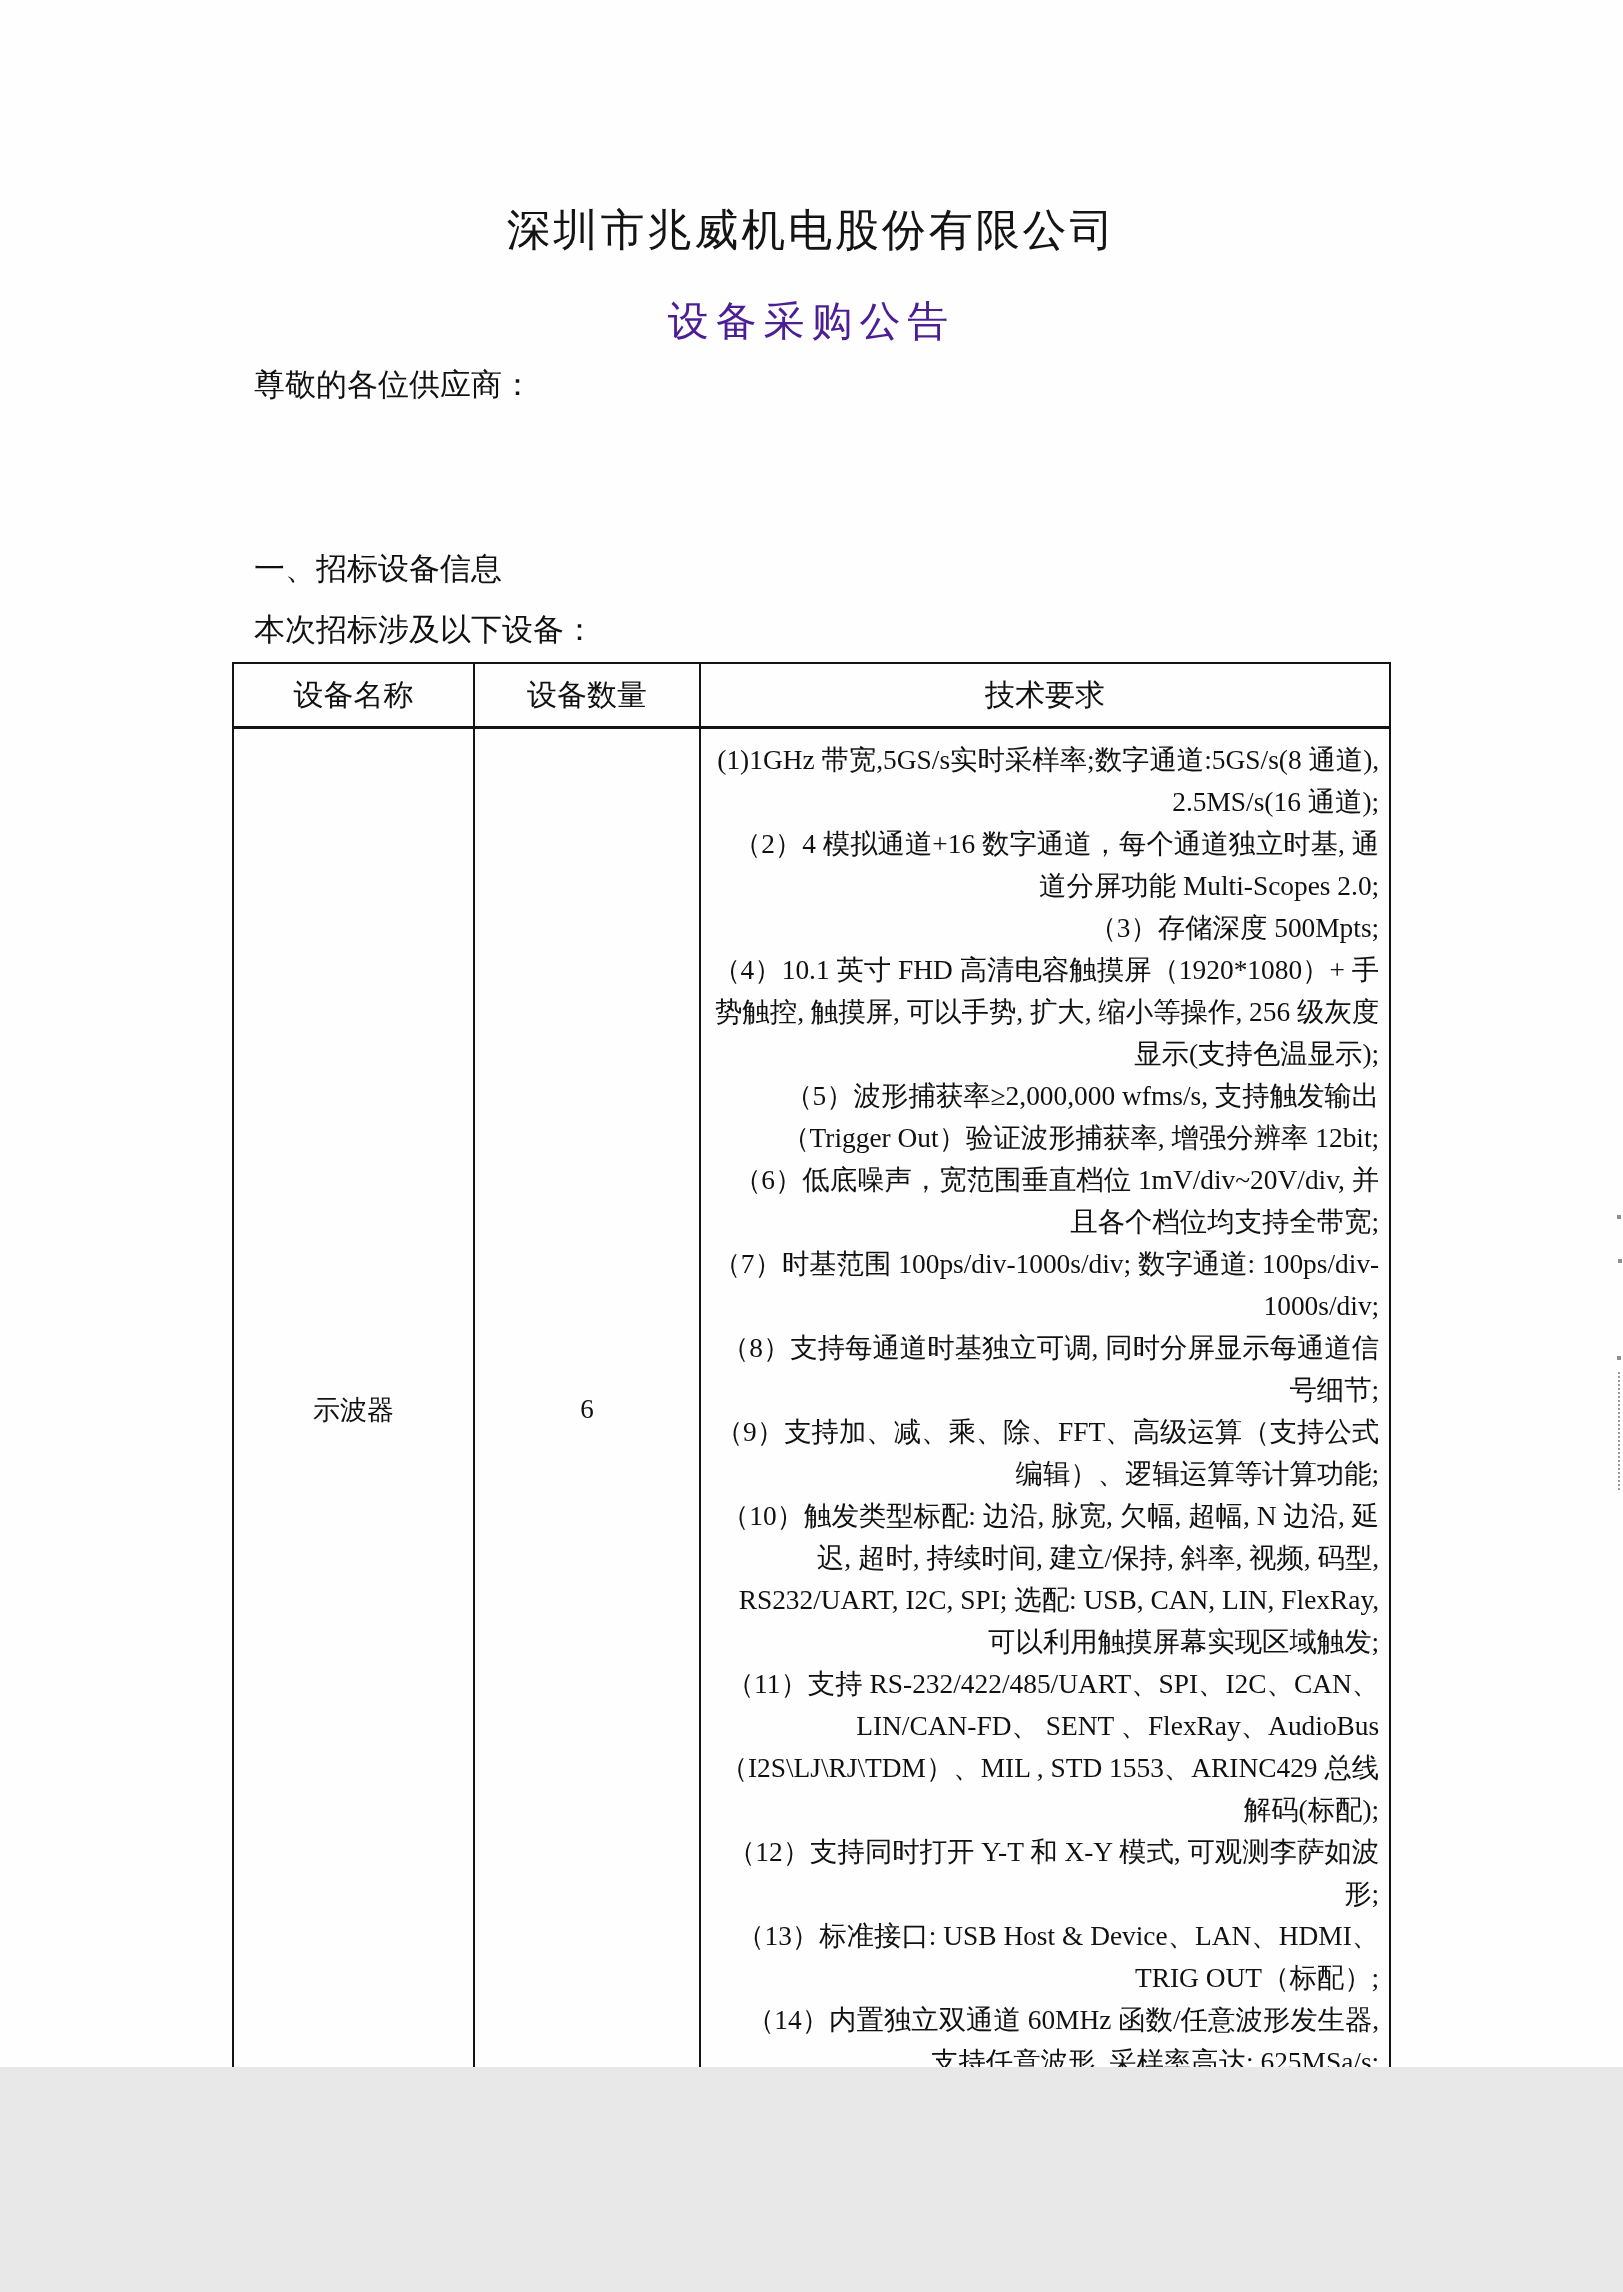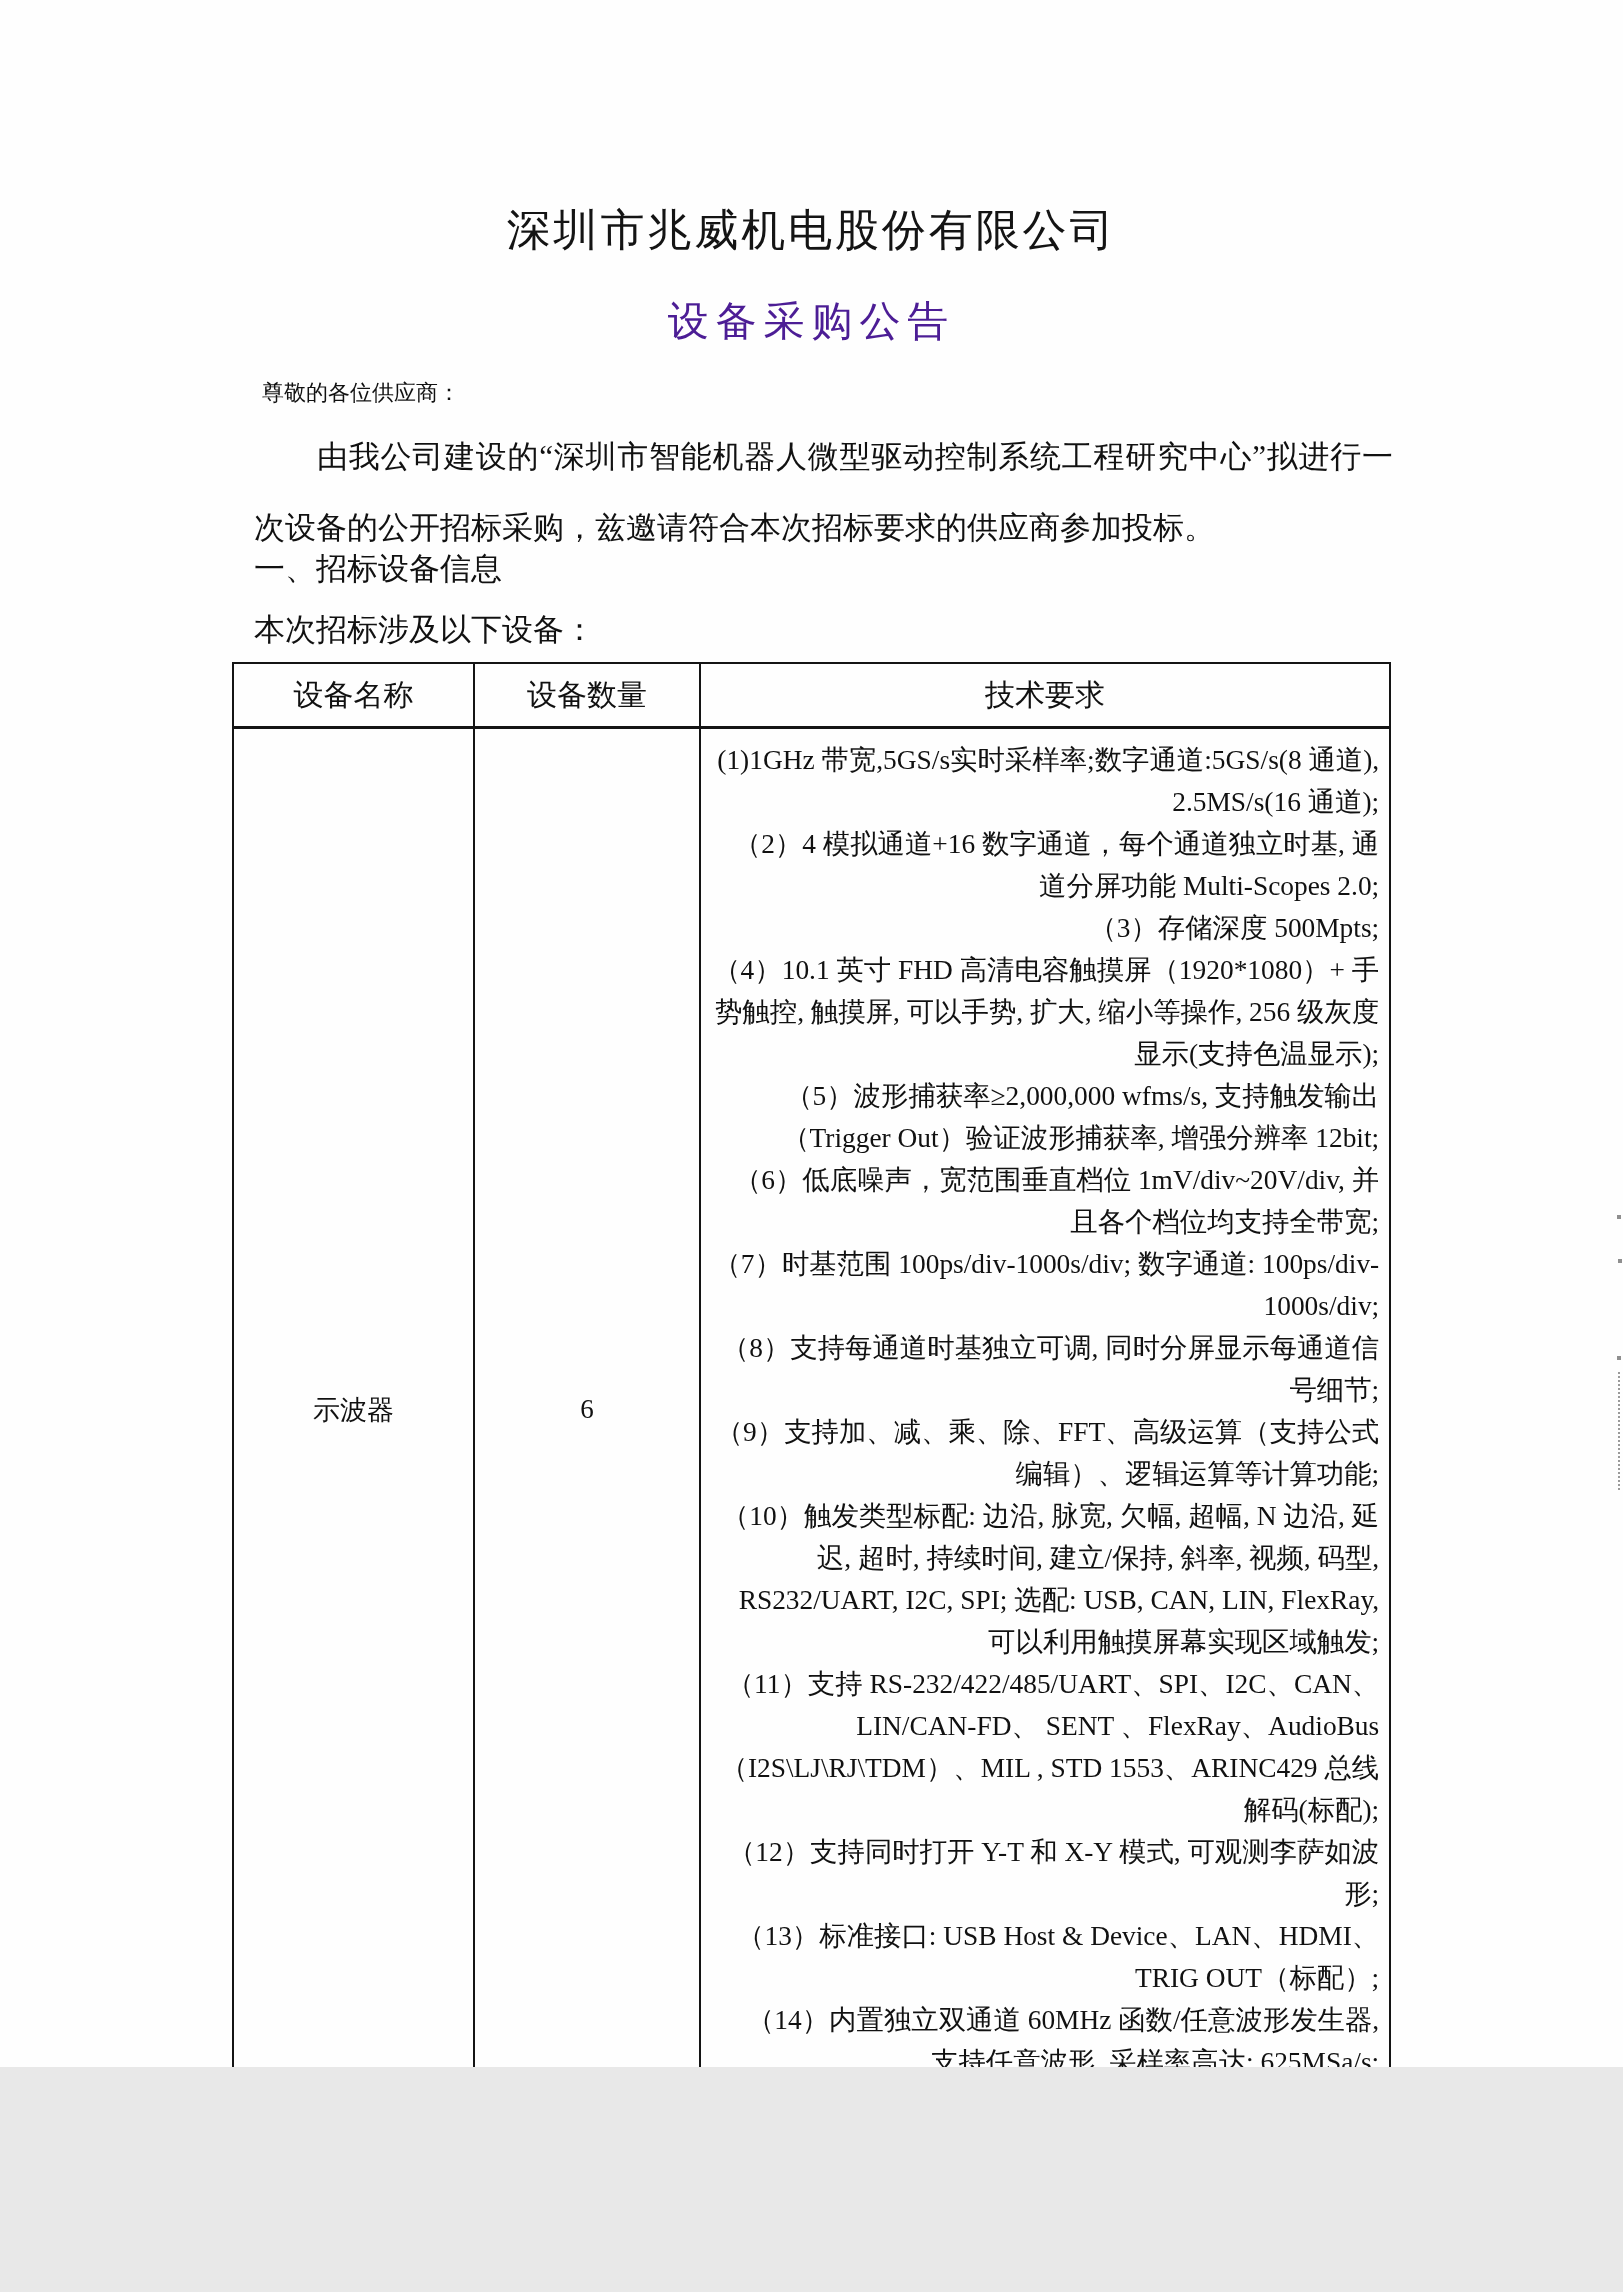--- a/index.html
+++ b/index.html
@@ -38,22 +38,22 @@
     text-align: center;
     font-size: 41px;
     font-weight: 500;
     letter-spacing: 6.9px;
     color: #4c1d95;
   }
   .greeting {
     position: absolute;
     top: 365px;
     left: 254px;
-    margin: 8px;
-    font-size: 22px;
+    margin: 0;
+    font-size: 31px;
     line-height: 39px;
   }
   .intro {
     position: absolute;
     top: 421px;
     left: 254px;
     width: 1139px;
     margin: 0;
     font-size: 31px;
     line-height: 71px;
@@ -146,21 +146,20 @@
 <body>
 
 <div class="page">
 
   <h1 class="doc-title">深圳市兆威机电股份有限公司</h1>
 
   <h2 class="doc-subtitle">设备采购公告</h2>
 
   <p class="greeting">尊敬的各位供应商：</p>
 
-  <p class="intro">由我公司建设的“深圳市智能机器人微型驱动控制系统工程研究中心”拟进行一次设备的公开招标采购，兹邀请符合本次招标要求的供应商参加投标。</p>
 
   <p class="section-heading">一、招标设备信息</p>
 
   <p class="table-lead">本次招标涉及以下设备：</p>
 
   <table class="equipment">
     <colgroup>
       <col class="c-name">
       <col class="c-qty">
       <col class="c-tech">

